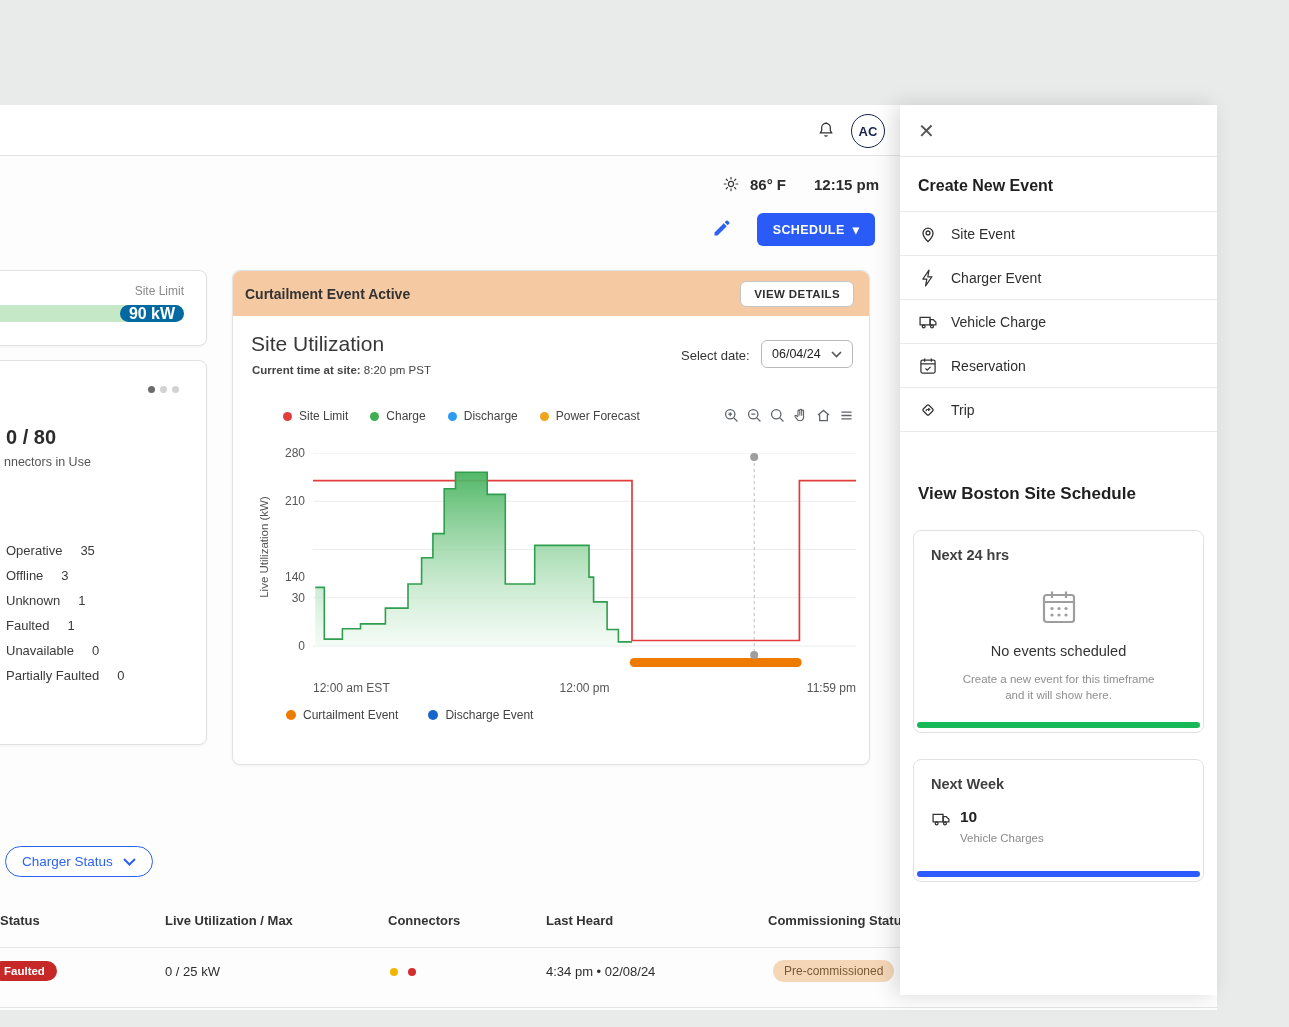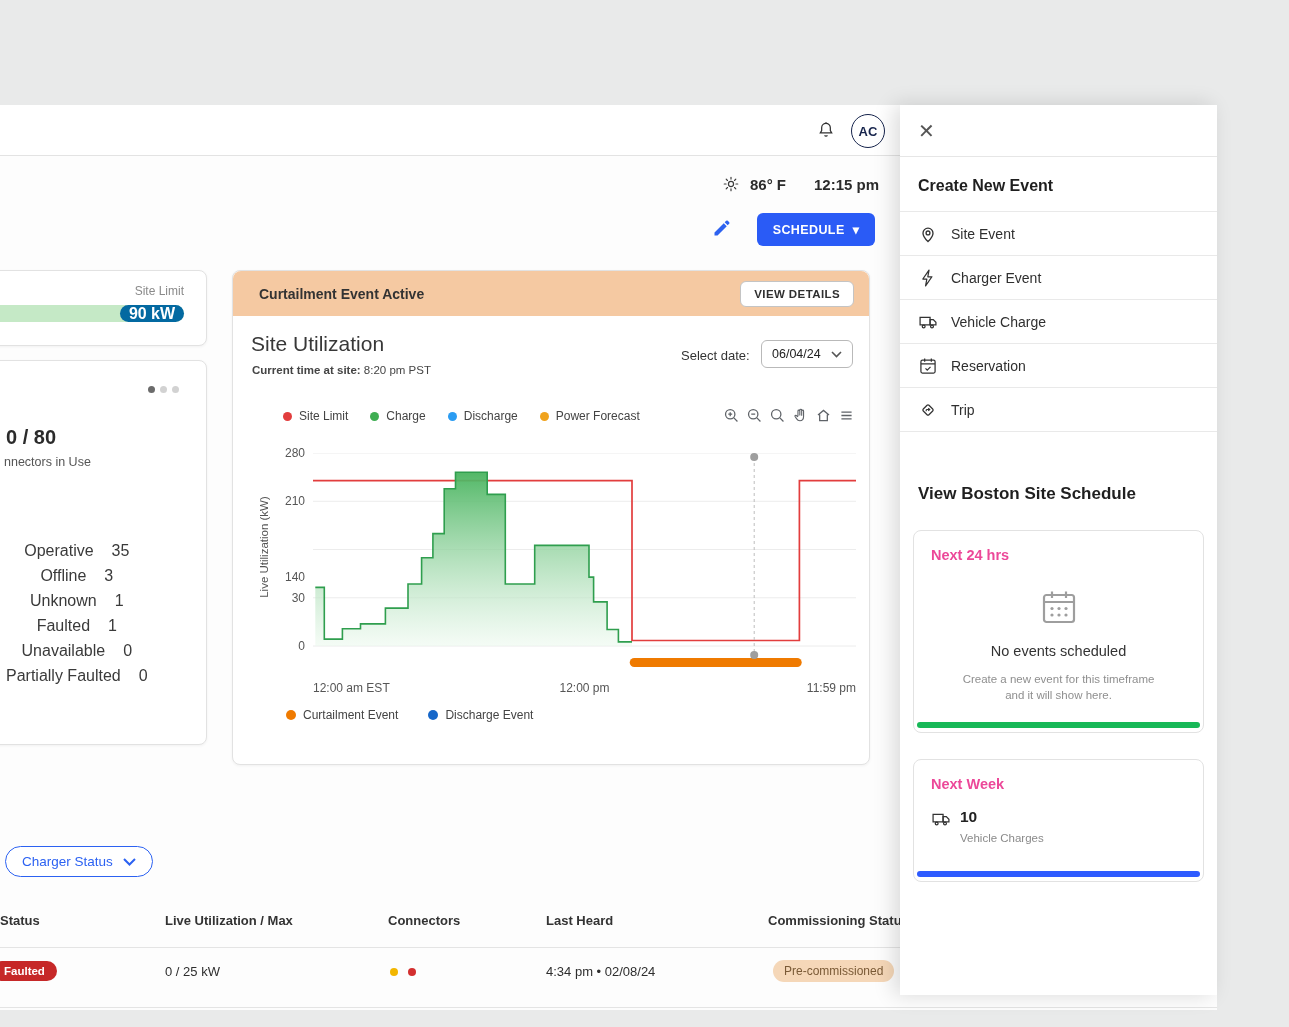--- a/index.html
+++ b/index.html
@@ -31,26 +31,26 @@
              display:flex; align-items:center; justify-content:center; font-size:16px; font-weight:bold; color:#fff; }
 
   
   .connectors-card { left:-140px; top:255px; width:347px; height:385px; }
   .carousel-dots { position:absolute; left:287px; top:25px; display:flex; gap:5px; }
   .carousel-dots span { width:7px; height:7px; border-radius:50%; background:#d2d2d2; cursor:pointer; }
   .carousel-dots span:first-child { background:#6b6b6b; }
   .conn-count { position:absolute; left:145px; top:65px; font-size:20px; font-weight:bold; color:#2b2b2b; }
   .conn-caption { position:absolute; left:143px; top:94px; font-size:12.5px; color:#555; }
   .status-list { position:absolute; left:145px; top:183px; display:flex; flex-direction:column; gap:12px; }
-  .status-row { font-size:16px; color:#3a3a3a; line-height:13px;text-align:center; }
+  .status-row { font-size:13px; color:#3a3a3a; line-height:13px; }
   .status-row .status-value { margin-left:18px; }
 
   
   .chart-card { left:232px; top:165px; width:638px; height:495px; }
-  .banner { height:45px; background:#f5c9a2; border-radius:8px 8px 0 0; display:flex; align-items:center; justify-content:space-between; padding:0 15px 0 26px; }
+  .banner { height:45px; background:#f5c9a2; border-radius:8px 8px 0 0; display:flex; align-items:center; justify-content:space-between; padding:0 15px 0 12px; }
   .banner-title { font-size:14px; font-weight:bold; color:#333; }
   .view-details-btn { background:#fff; border:1px solid #c4c4c4; border-radius:6px; padding:6px 13px; font-size:11.5px; font-weight:bold;
                       letter-spacing:0.4px; color:#2f2f2f; cursor:pointer; font-family:inherit; }
   .chart-title { position:absolute; left:18px; top:61px; font-size:21px; font-weight:500; color:#383838; }
   .chart-subtitle { position:absolute; left:19px; top:93px; font-size:11.5px; color:#454545; }
   .chart-subtitle .sub-label { font-weight:bold; }
   .select-date-label { position:absolute; left:448px; top:77px; font-size:13px; color:#333; }
   .date-select { position:absolute; left:528px; top:69px; width:92px; height:28px; border:1px solid #b9b9b9; border-radius:6px;
                  display:flex; align-items:center; justify-content:space-between; padding:0 10px; font-size:12.5px; color:#222; background:#fff; cursor:pointer; }
   .legend-row { position:absolute; left:50px; top:138px; display:flex; gap:22px; align-items:center; }
@@ -95,21 +95,21 @@
   .close-btn { font-size:20px; color:#555; cursor:pointer; line-height:20px; }
   .create-heading { padding:20px 18px 16px; font-size:16px; font-weight:bold; color:#1f1f1f; border-bottom:1px solid #e9e9e9; }
   .menu-item { height:44px; display:flex; align-items:center; gap:13px; padding:0 18px; border-bottom:1px solid #e9e9e9;
                font-size:14px; color:#2f2f2f; cursor:pointer; }
   .menu-icon { width:20px; height:20px; color:#333; flex:none; }
   .menu-icon svg { width:20px; height:20px; display:block; }
   .schedule-heading { margin-top:52px; padding:0 18px; font-size:17px; font-weight:bold; color:#1f1f1f; }
   .sched-card { position:relative; margin:26px 13px 0; border:1px solid #e2e2e2; border-radius:8px; background:#fff; overflow:hidden; }
   .sched-card-24 { height:203px; }
   .sched-card-week { height:123px; }
-  .sched-card-title { position:absolute; left:17px; top:16px; font-size:14.5px; font-weight:bold; color:#ec4899; }
+  .sched-card-title { position:absolute; left:17px; top:16px; font-size:14.5px; font-weight:bold; color:#404040; }
   .empty-calendar { position:absolute; left:50%; top:56px; transform:translateX(-50%); width:40px; height:40px; color:#9e9e9e; }
   .empty-calendar svg { width:40px; height:40px; display:block; }
   .empty-title { position:absolute; left:0; right:0; top:112px; text-align:center; font-size:14.5px; color:#333; }
   .empty-line { position:absolute; left:0; right:0; text-align:center; font-size:11.5px; color:#8f8f8f; }
   .empty-line-1 { top:142px; } .empty-line-2 { top:158px; }
   .accent-bar { position:absolute; left:3px; right:3px; bottom:4px; height:6px; border-radius:3px; }
   .week-row { position:absolute; left:17px; top:48px; display:flex; gap:9px; }
   .week-truck { width:20px; height:20px; color:#333; margin-top:1px; }
   .week-truck svg { width:20px; height:20px; display:block; }
   .week-count { font-size:15.5px; font-weight:bold; color:#222; }

